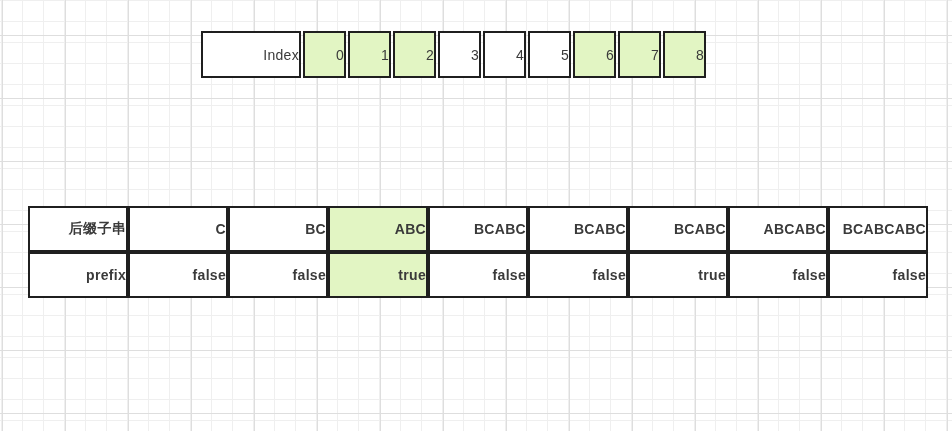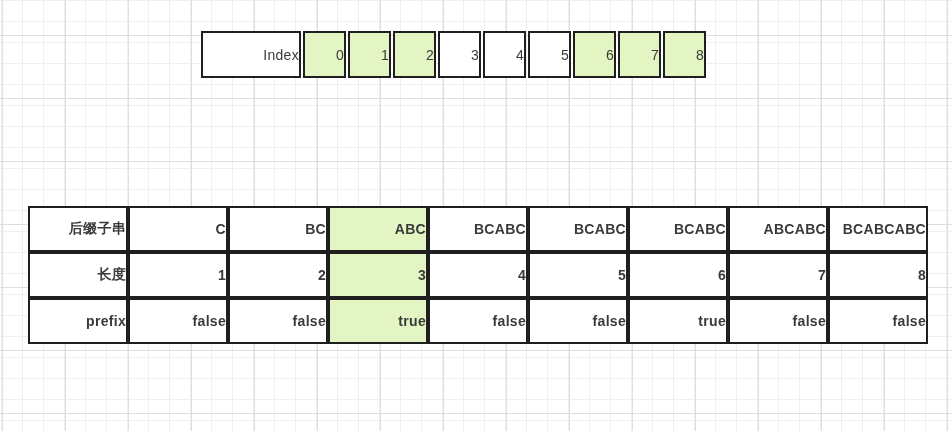--- a/index.html
+++ b/index.html
@@ -67,31 +67,20 @@
     <td>C</td>
     <td>BC</td>
     <td class="hl">ABC</td>
     <td>BCABC</td>
     <td>BCABC</td>
     <td>BCABC</td>
     <td>ABCABC</td>
     <td>BCABCABC</td>
   </tr>
   <tr>
-    <td>长度</td>
-    <td>1</td>
-    <td>2</td>
-    <td class="hl">3</td>
-    <td>4</td>
-    <td>5</td>
-    <td>6</td>
-    <td>7</td>
-    <td>8</td>
-  </tr>
-  <tr>
     <td>prefix</td>
     <td>false</td>
     <td>false</td>
     <td class="hl">true</td>
     <td>false</td>
     <td>false</td>
     <td>true</td>
     <td>false</td>
     <td>false</td>
   </tr>

